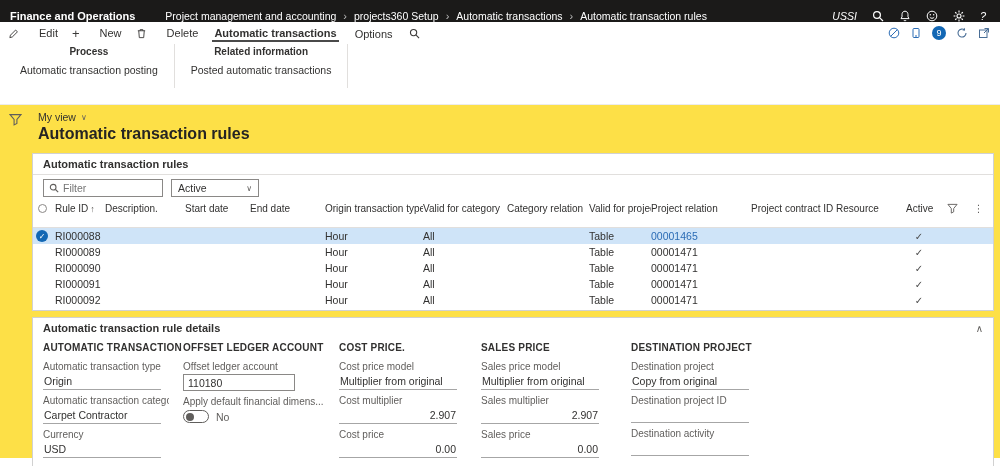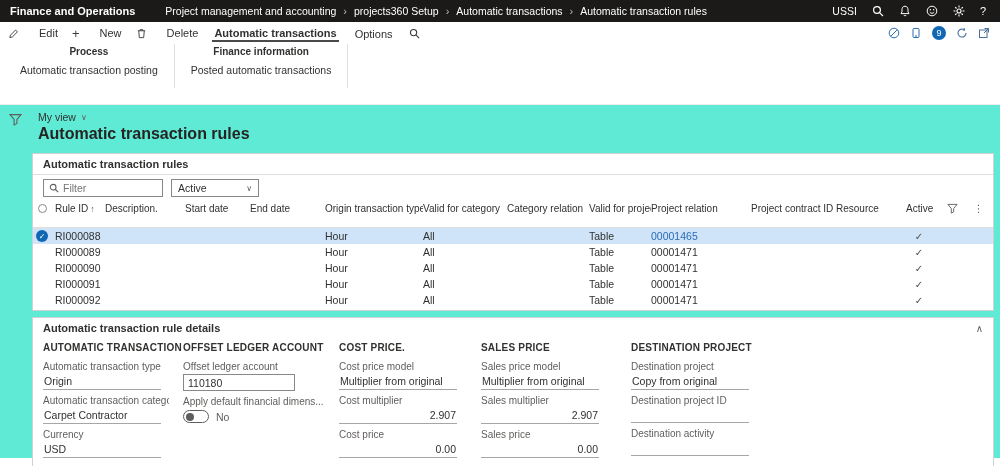--- a/index.html
+++ b/index.html
@@ -4,26 +4,26 @@
 <style>
   * { box-sizing: border-box; margin: 0; padding: 0; }
   body {
     width: 1000px; height: 466px; overflow: hidden;
     font-family: "Liberation Sans", sans-serif;
     background: #fff; color: #323130; font-size: 11px;
   }
   svg { display: block; }
 
   
-  .topbar { height: 22px; background: #1b1a19; color: #fff; display: flex; align-items: center; }
+  .topbar { height: 22px; background: #1b1a19; color: #fff; display: flex; align-items: flex-end; }
   .app-title { font-weight: bold; font-size: 11px; padding: 0 16px 0 10px; white-space: nowrap; }
   .breadcrumb { display: flex; align-items: center; gap: 7px; margin-left: 14px; font-size: 10.5px; }
   .breadcrumb .crumb { white-space: nowrap; cursor: default; }
   .breadcrumb .sep { color: #bdbdbd; font-size: 11px; }
-  .topbar-right { margin-left: auto; display: flex; align-items: center; gap: 15px; padding-right: 14px; }
+  .topbar-right { margin-left: auto; display: flex; align-items: center; gap: 15px; padding-right: 14px; font-style: italic; }
   .topbar-right .co { font-size: 10.5px; }
   .tb-icon { color: #fff; }
 
   
   .action-pane { height: 22px; display: flex; align-items: center; background: #fff; padding-left: 8px; }
   .ap-left { display: flex; align-items: center; gap: 14px; }
   .ap-btn { display: flex; align-items: center; gap: 20px; color: #323130; cursor: pointer; }
   .ap-btn svg, .ap-btn .g { color: #3b3a39; }
   .ap-tab { padding: 2px 2px 1px; cursor: pointer; }
   .ap-tab.active { font-weight: bold; border-bottom: 2px solid #4a4a4a; }
@@ -32,21 +32,21 @@
            font-size: 9px; display: flex; align-items: center; justify-content: center; }
 
   
   .action-groups { height: 44px; display: flex; background: #fff; padding-left: 4px; }
   .ag-group { padding: 2px 16px 0; border-right: 1px solid #e1dfdd; text-align: center; }
   .ag-title { font-size: 10px; font-weight: bold; margin-bottom: 7px; white-space: nowrap; }
   .ag-link { font-size: 10.5px; color: #323130; white-space: nowrap; cursor: pointer; }
   .spacer { height: 16px; background: #fff; }
 
   
-  .content { display: flex; border-top: 1px solid #ececec; height: 354px; background: #5eead4; }
+  .content { display: flex; border-top: 1px solid #ececec; height: 354px; background: #fde047; }
   .left-rail { width: 30px; padding-top: 8px; display: flex; justify-content: center; align-items: flex-start; }
   .main { flex: 1; padding: 4px 6px 0 0; }
   .my-view { display: flex; align-items: center; gap: 5px; font-size: 10.5px; margin: 2px 0 1px 8px; cursor: pointer; width: max-content; }
   .my-view .g { font-size: 8px; color: #605e5c; }
   .page-title { font-size: 16px; font-weight: bold; color: #252423; margin: 2px 0 10px 8px; }
 
   .card { border: 1px solid #d1d1d1; background: #fff; margin: 0 0 6px 2px; }
   .card-header { display: flex; align-items: center; justify-content: space-between;
                  padding: 4px 10px; font-size: 11px; font-weight: bold; }
   .card-header .chev { font-weight: normal; color: #605e5c; font-size: 10px; cursor: pointer; }
@@ -202,21 +202,21 @@
     </span>
   </div>
 </div>
 
 <div class="action-groups">
   <div class="ag-group">
     <div class="ag-title">Process</div>
     <div class="ag-link">Automatic transaction posting</div>
   </div>
   <div class="ag-group">
-    <div class="ag-title">Finance information</div>
+    <div class="ag-title">Related information</div>
     <div class="ag-link">Posted automatic transactions</div>
   </div>
 </div>
 <div class="spacer"></div>
 
 <div class="content">
   <div class="left-rail">
     <span style="color:#605e5c;">
       <svg width="13" height="13" viewBox="0 0 12 12">
           <path d="M1 1.5h10L7.3 6v3.6L4.7 11V6z" fill="none" stroke="currentColor" stroke-width="1"></path>

